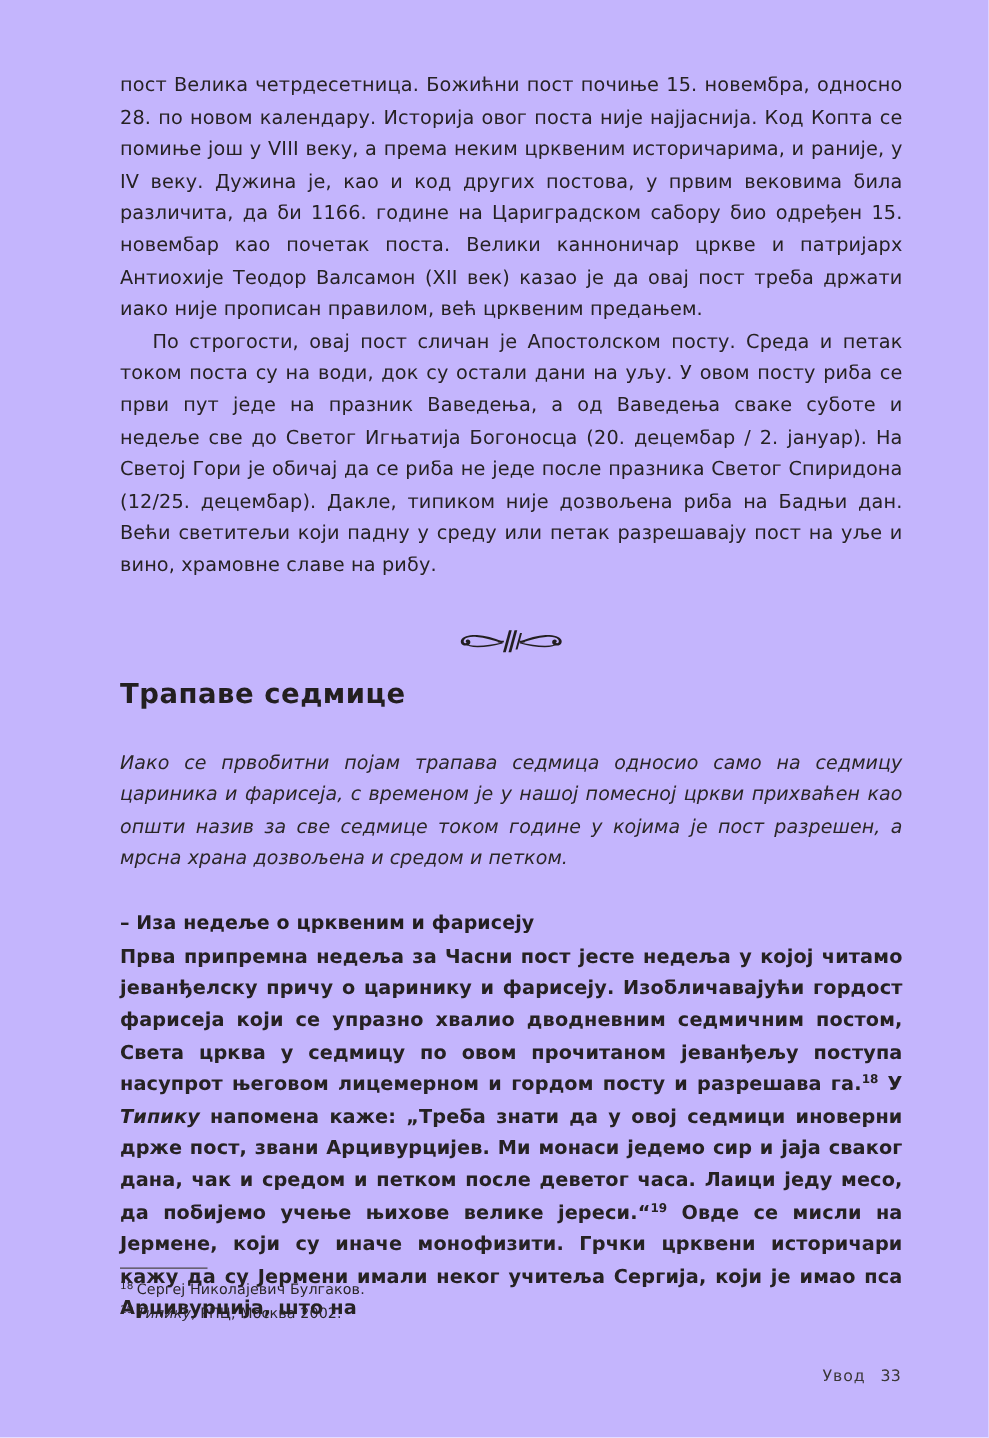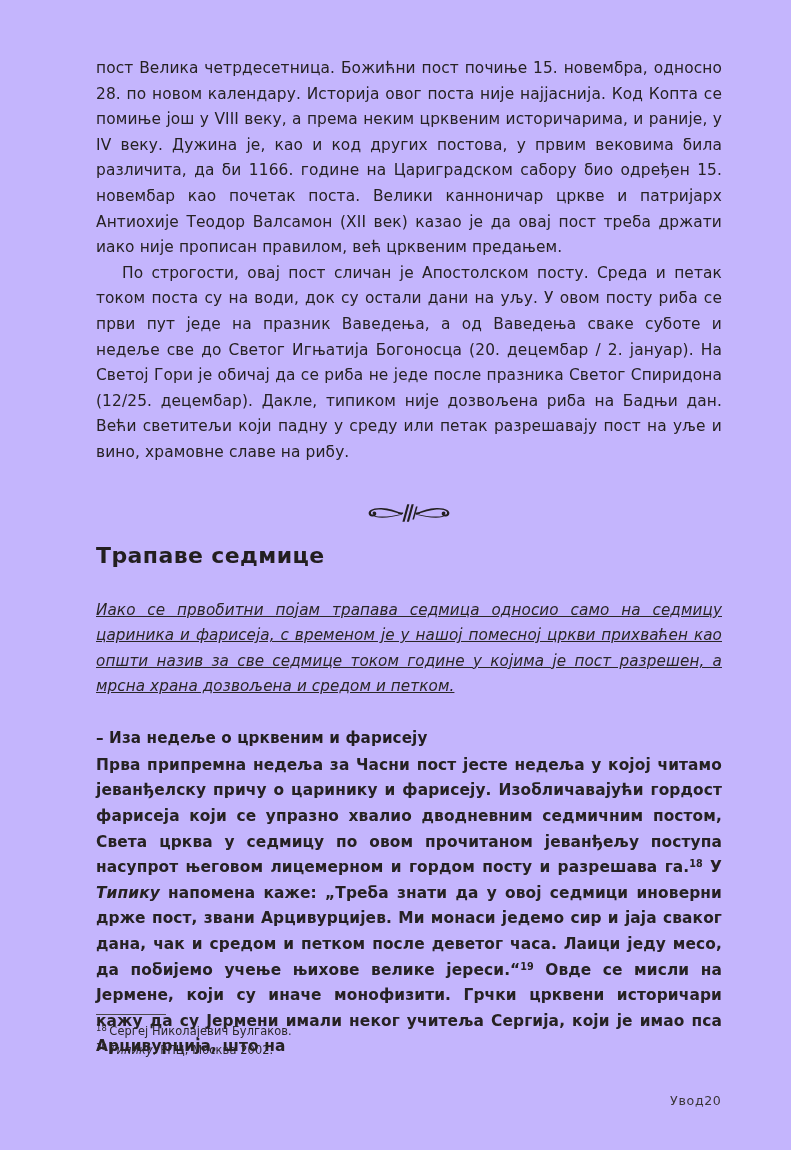--- a/index.html
+++ b/index.html
@@ -71,21 +71,20 @@
 
   
   .lead {
     margin: 28px 0 0 0;
     font-size: 15.2px;
     line-height: 25.6px;
     font-style: italic;
     text-align: justify;
     letter-spacing: 0.1px;
     color: #2a2627;
-    text-decoration: underline;
   }
 
   
   .sub-heading {
     margin: 26px 0 0 0;
     font-size: 15.2px;
     line-height: 24px;
     font-weight: 700;
     letter-spacing: 0.1px;
     color: #231f20;
@@ -134,21 +133,21 @@
     margin-right: 2.5px;
   }
 
   
   .footer {
     position: absolute;
     right: 70px;
     bottom: 42px;
     display: flex;
     align-items: baseline;
-    gap: 0;
+    gap: 12px;
     font-size: 12.6px;
     letter-spacing: 0.7px;
     color: #3a3637;
   }
   .footer .folio {
     font-size: 12.6px;
     letter-spacing: 0.3px;
   }
 </style>
 </head>
@@ -195,16 +194,16 @@
   </div>
 
   <div class="footnotes">
     <div class="fn-rule"></div>
     <p class="fn-item"><sup>18</sup><span>Сергеј Николајевич Булгаков.</span></p>
     <p class="fn-item"><sup>19</sup><span class="ital">Типику</span><span>, РПЦ, Москва 2002.</span></p>
   </div>
 
   <div class="footer">
     <span>Увод</span>
-    <span class="folio">20</span>
+    <span class="folio">33</span>
   </div>
 
 </div>
 
 </body></html>

